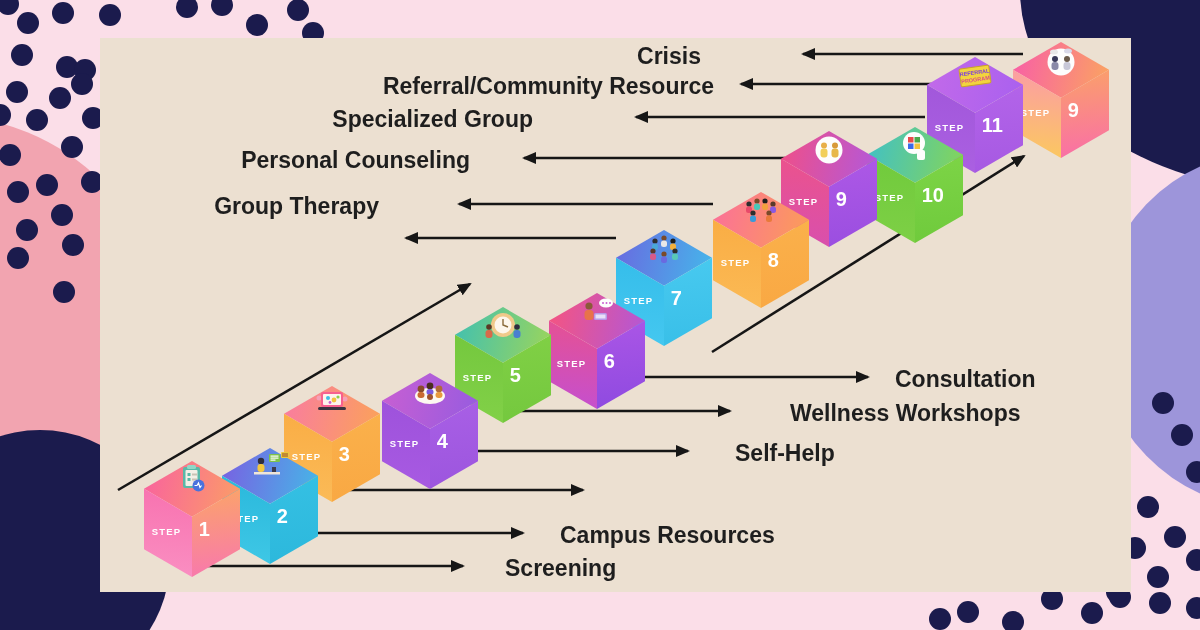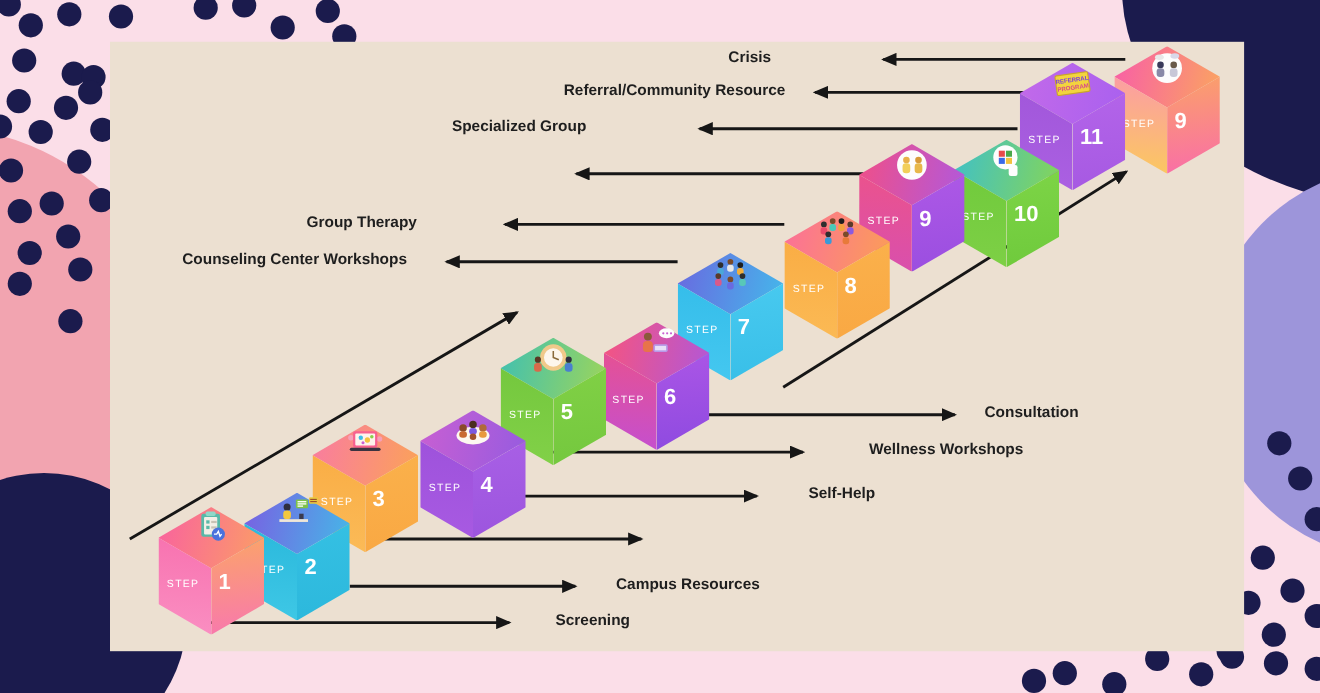--- a/index.html
+++ b/index.html
@@ -8,31 +8,31 @@
   .decor{position:absolute;left:0;top:0;z-index:0;}
   .panel{position:absolute;left:100px;top:38px;width:1031px;height:554px;background:var(--panel,#ece0d1);z-index:1;}
   .arrows{position:absolute;left:0;top:0;z-index:5;}
   .arrows line{stroke:var(--arrow,#161616);stroke-width:2.6;}
   
   .cube{position:absolute;width:96px;height:116px;}
   .face{position:absolute;inset:0;}
   .face.top{clip-path:polygon(50% 0,100% 24%,50% 48%,0 24%);background:linear-gradient(103deg,var(--ta),var(--tb));}
   .face.left{clip-path:polygon(0 24%,50% 48%,50% 100%,0 76%);background:linear-gradient(185deg,var(--la),var(--lb));}
   .face.right{clip-path:polygon(100% 24%,50% 48%,50% 100%,100% 76%);background:linear-gradient(175deg,var(--ra),var(--rb));}
-  .step-word{position:absolute;left:8%;top:56%;font-size:9.5px;font-weight:normal;color:var(--step_text,#fff);letter-spacing:1.2px;}
+  .step-word{position:absolute;left:8%;top:56%;font-size:9.5px;font-weight:bold;color:var(--step_text,#fff);letter-spacing:1.2px;}
   .step-num{position:absolute;left:57%;top:49%;font-size:20px;font-weight:bold;color:var(--step_text,#fff);}
   .cube-icon{position:absolute;left:26px;top:3px;}
   .c1{left:144px;top:461px;z-index:22}.c2{left:222px;top:448px;z-index:21}
   .c3{left:284px;top:386px;z-index:20}.c4{left:382px;top:373px;z-index:19}
   .c5{left:455px;top:307px;z-index:18}.c6{left:549px;top:293px;z-index:17}
   .c7{left:616px;top:230px;z-index:16}.c8{left:713px;top:192px;z-index:15}
   .c9{left:781px;top:131px;z-index:14}.c10{left:867px;top:127px;z-index:13}
   .c11{left:927px;top:57px;z-index:12}.c12{left:1013px;top:42px;z-index:11}
   
-  .lbl{position:absolute;font-weight:700;font-size:14px;color:var(--text,#1e1e1e);white-space:nowrap;z-index:30;}
+  .lbl{position:absolute;font-weight:700;font-size:23px;color:var(--text,#1e1e1e);white-space:nowrap;z-index:30;}
   .lbl-crisis{right:499px;top:43px}
   .lbl-referral{right:486px;top:73px}
   .lbl-specialized{right:667px;top:106px}
   .lbl-personal{right:730px;top:147px}
   .lbl-group-therapy{right:821px;top:193px}
   .lbl-cc-workshops{right:830px;top:227px}
   .lbl-consultation{left:895px;top:366px}
   .lbl-wellness{left:790px;top:400px}
   .lbl-selfhelp{left:735px;top:440px}
   .lbl-prevention{left:640px;top:479px}
@@ -337,21 +337,21 @@
       <circle cx="16" cy="14" r="3" fill="#3a3a5a"></circle>
         <rect x="12.5" y="17" width="7" height="8" rx="3" fill="#8a8aa8"></rect>
       <circle cx="28" cy="14" r="3" fill="#6a5a4a"></circle>
         <rect x="24.5" y="17" width="7" height="8" rx="3" fill="#c8c8d8"></rect>
     </svg>
   </div>
 
   <div class="lbl lbl-crisis">Crisis</div>
   <div class="lbl lbl-referral">Referral/Community Resource</div>
   <div class="lbl lbl-specialized">Specialized Group</div>
+  <div class="lbl lbl-personal">Personal Counseling</div>
   <div class="lbl lbl-group-therapy">Group Therapy</div>
-  <div class="lbl lbl-cc-workshops">Counseling Center Workshops</div>
   <div class="lbl lbl-consultation">Consultation</div>
   <div class="lbl lbl-wellness">Wellness Workshops</div>
   <div class="lbl lbl-selfhelp">Self-Help</div>
   <div class="lbl lbl-campus">Campus Resources</div>
   <div class="lbl lbl-screening">Screening</div>
 
 </div>
 
 </body></html>

